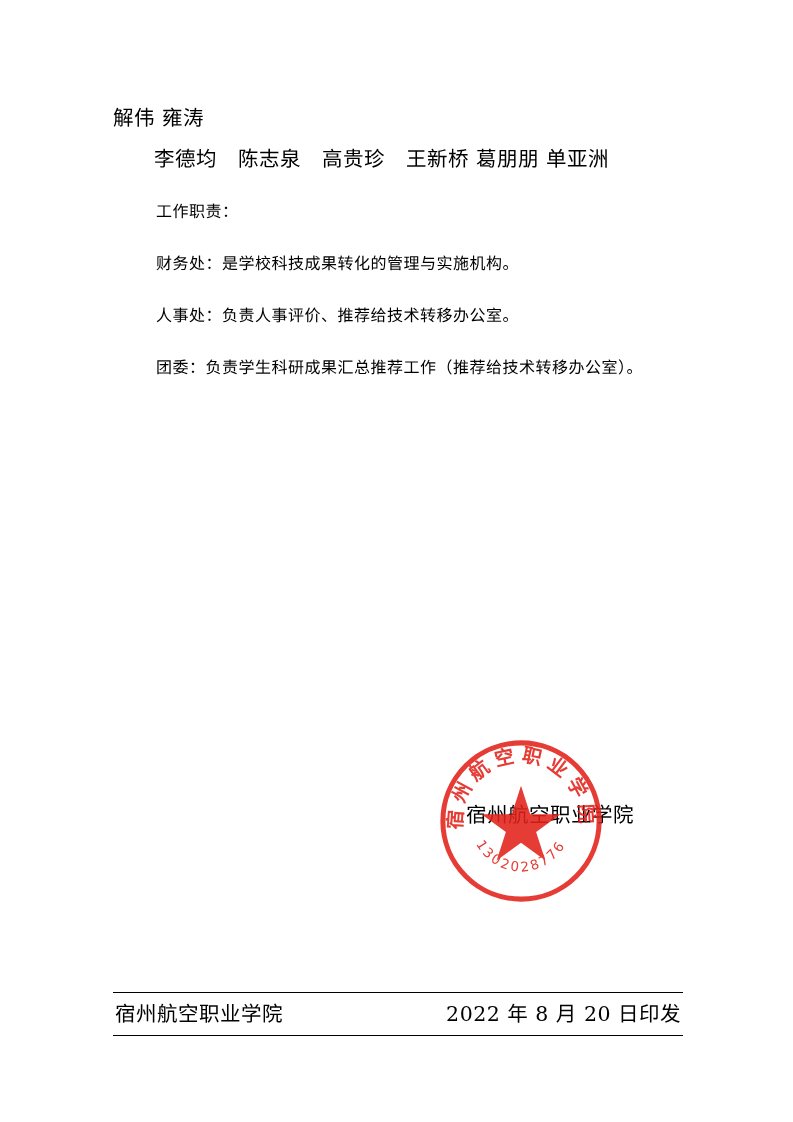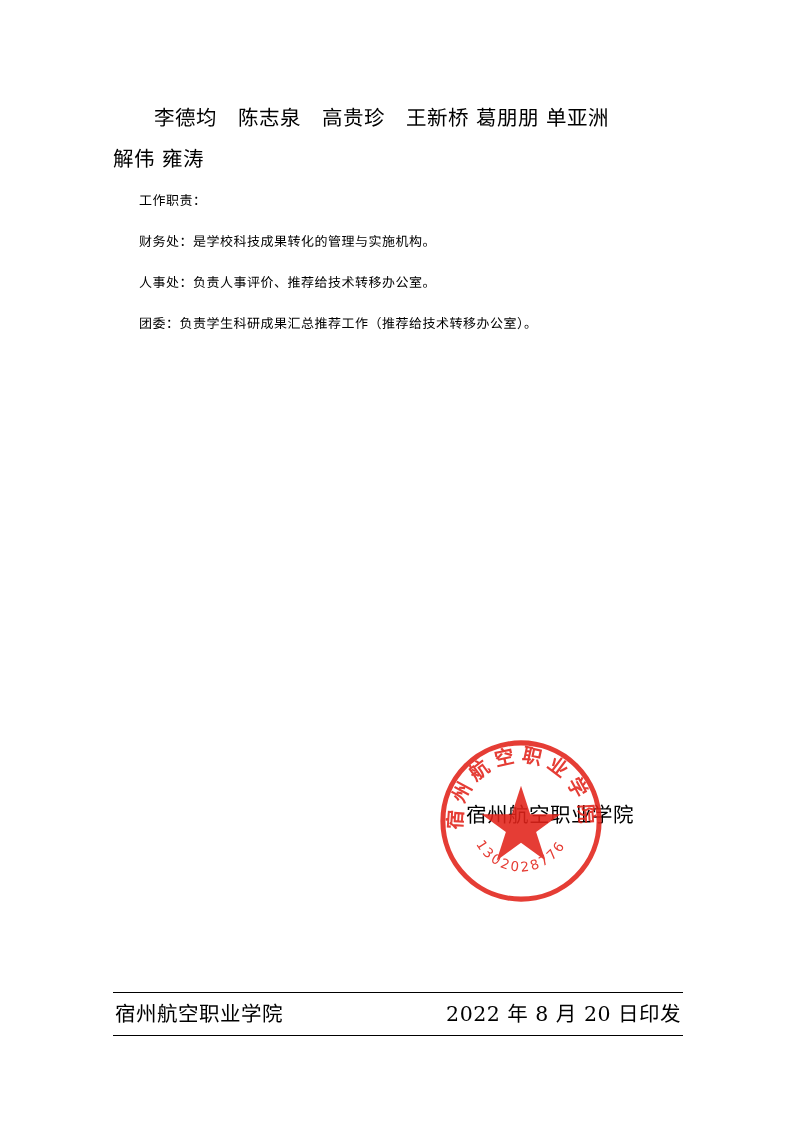--- a/index.html
+++ b/index.html
@@ -26,26 +26,26 @@
   }
 
   .body-area {
     position: absolute;
     left: 113px;
     top: 98px;
     width: 570px;
   }
 
   .para {
-    font-size: 13px;
+    font-size: 16px;
     line-height: 41px;
     letter-spacing: 0.5px;
     text-align: justify;
     text-justify: inter-ideograph;
-    margin: 0;
+    margin: 11px;
     white-space: pre-wrap;
   }
 
   .indent {
     text-indent: 2em;
   }
 
   .names-line {
     font-size: 20.5px;
     line-height: 41px;
@@ -108,23 +108,23 @@
   .footer-left, .footer-right {
     white-space: pre;
   }
 </style>
 </head>
 <body>
 
 <div class="page">
 
   <div class="body-area">
+    <p class="names-line">解伟 雍涛</p>
+
     <p class="names-line" style="text-indent:2em;">李德均　陈志泉　高贵珍　王新桥 葛朋朋 单亚洲</p>
-
-    <p class="names-line">解伟 雍涛</p>
 
     <p class="para indent">工作职责：</p>
 
 
     <p class="para indent">财务处：是学校科技成果转化的管理与实施机构。</p>
 
 
     <p class="para indent">人事处：负责人事评价、推荐给技术转移办公室。</p>
 
     <p class="para indent">团委：负责学生科研成果汇总推荐工作（推荐给技术转移办公室）。</p>

